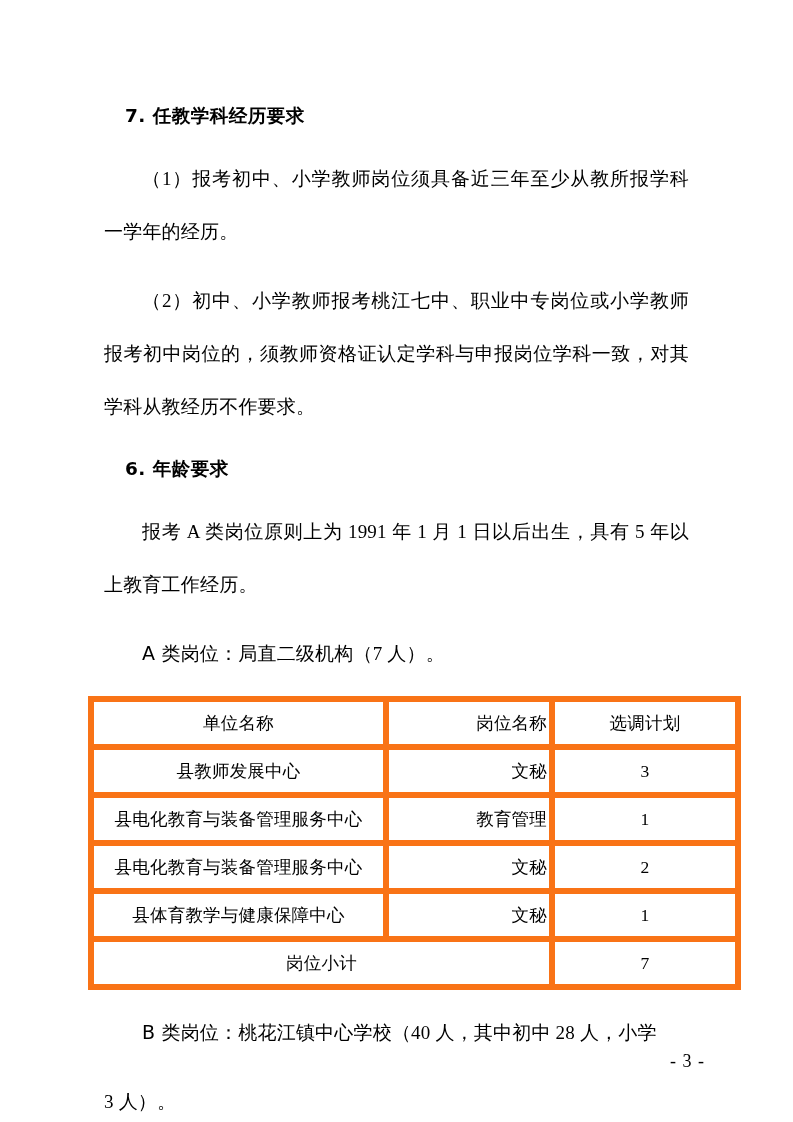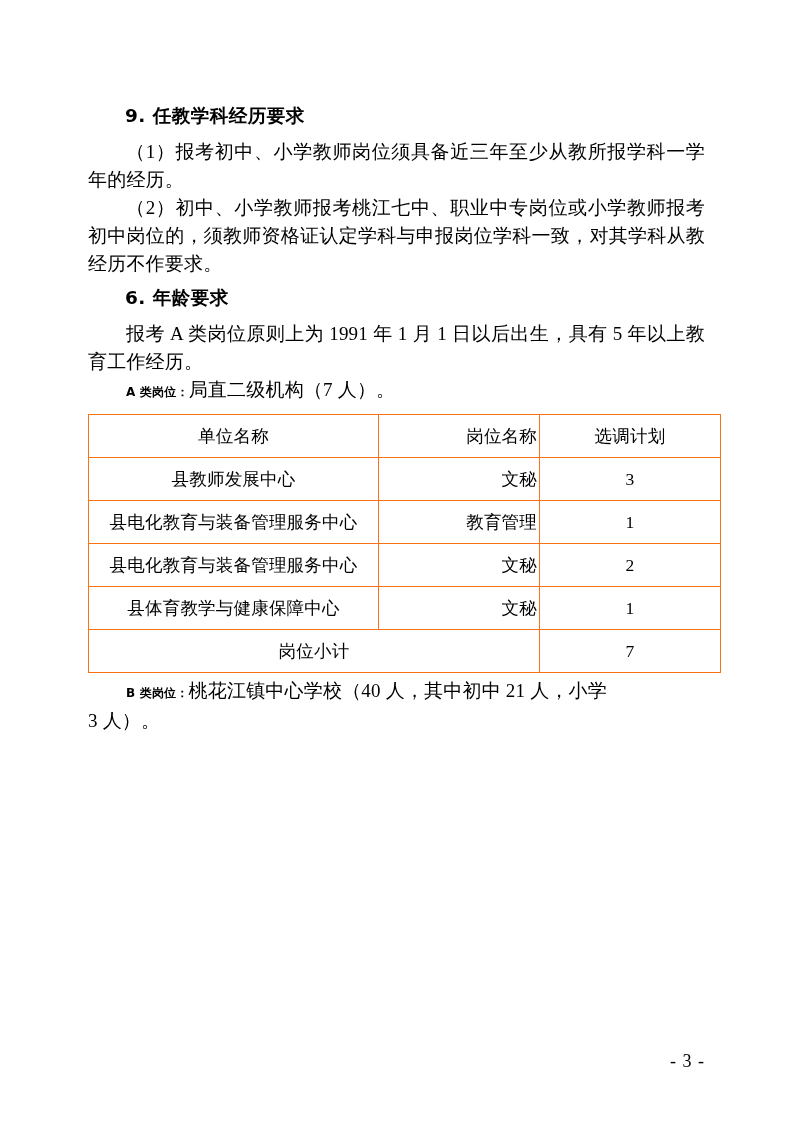--- a/index.html
+++ b/index.html
@@ -40,43 +40,43 @@
     font-family: "DejaVu Sans", "Liberation Sans", sans-serif;
     font-weight: bold;
     font-size: 19.5px;
     line-height: 42px;
     margin: 0;
     text-indent: 37px;
     letter-spacing: 1.2px;
   }
   .para {
     font-size: 19px;
-    line-height: 28px;
-    margin: 0;
+    line-height: 53px;
+    margin: 16px;
     text-align: justify;
     text-justify: inter-ideograph;
     text-indent: 38px;
     letter-spacing: 0.2px;
   }
   .para.noindent {
     text-indent: 0;
   }
   .sub-label {
     font-family: "DejaVu Sans", "Liberation Sans", sans-serif;
-    font-weight: bold;
-    font-size: 12px;
+    font-weight: normal;
+    font-size: 19px;
   }
   table.plan {
     border-collapse: collapse;
     width: 617px;
     margin: 8px 0 4px 0;
     table-layout: fixed;
   }
   table.plan td {
-    border: 1px solid #f97316;
+    border: 6px solid #f97316;
     text-align: center;
     font-size: 17.5px;
     height: 42px;
     padding: 0 2px;
     letter-spacing: 0.2px;
   }
   table.plan td.c1 { width: 285px; }
   table.plan td.c2 { width: 156px; text-align: right; }
   table.plan td.c3 { width: 176px; }
   table.plan tr.header td { font-size: 17.5px; }
@@ -88,21 +88,21 @@
     font-family: "Liberation Serif", serif;
     letter-spacing: 1px;
   }
 </style>
 </head>
 <body>
 
 <div class="page">
   <div class="content">
 
-    <p class="heading">9. 任教学科经历要求</p>
+    <p class="heading">7. 任教学科经历要求</p>
 
     <p class="para">（1）报考初中、小学教师岗位须具备近三年至少从教所报学科一学年的经历。</p>
 
     <p class="para">（2）初中、小学教师报考桃江七中、职业中专岗位或小学教师报考初中岗位的，须教师资格证认定学科与申报岗位学科一致，对其学科从教经历不作要求。</p>
 
     <p class="heading">6. 年龄要求</p>
 
     <p class="para">报考 A 类岗位原则上为 1991 年 1 月 1 日以后出生，具有 5 年以上教育工作经历。</p>
 
 
@@ -137,18 +137,18 @@
         <td class="c2">文秘</td>
         <td class="c3">1</td>
       </tr>
       <tr>
         <td class="c1" colspan="2">岗位小计</td>
         <td class="c3">7</td>
       </tr>
     </tbody>
       </table>
 
-    <p class="para"><span class="sub-label">B 类岗位：</span><span>桃花江镇中心学校（40 人，其中初中 21 人，小学</span></p>
+    <p class="para"><span class="sub-label">B 类岗位：</span><span>桃花江镇中心学校（40 人，其中初中 28 人，小学</span></p>
     <p class="para noindent">3 人）。</p>
 
   </div>
   <div class="footer">- 3 -</div>
 </div>
 
 </body></html>

